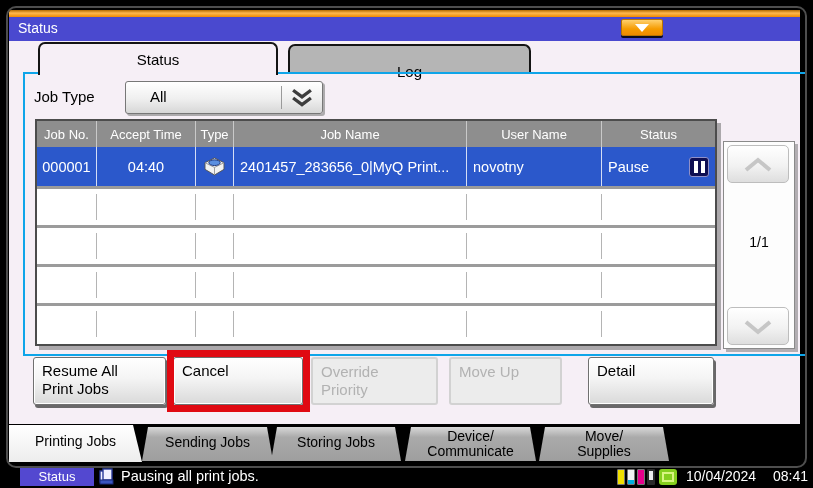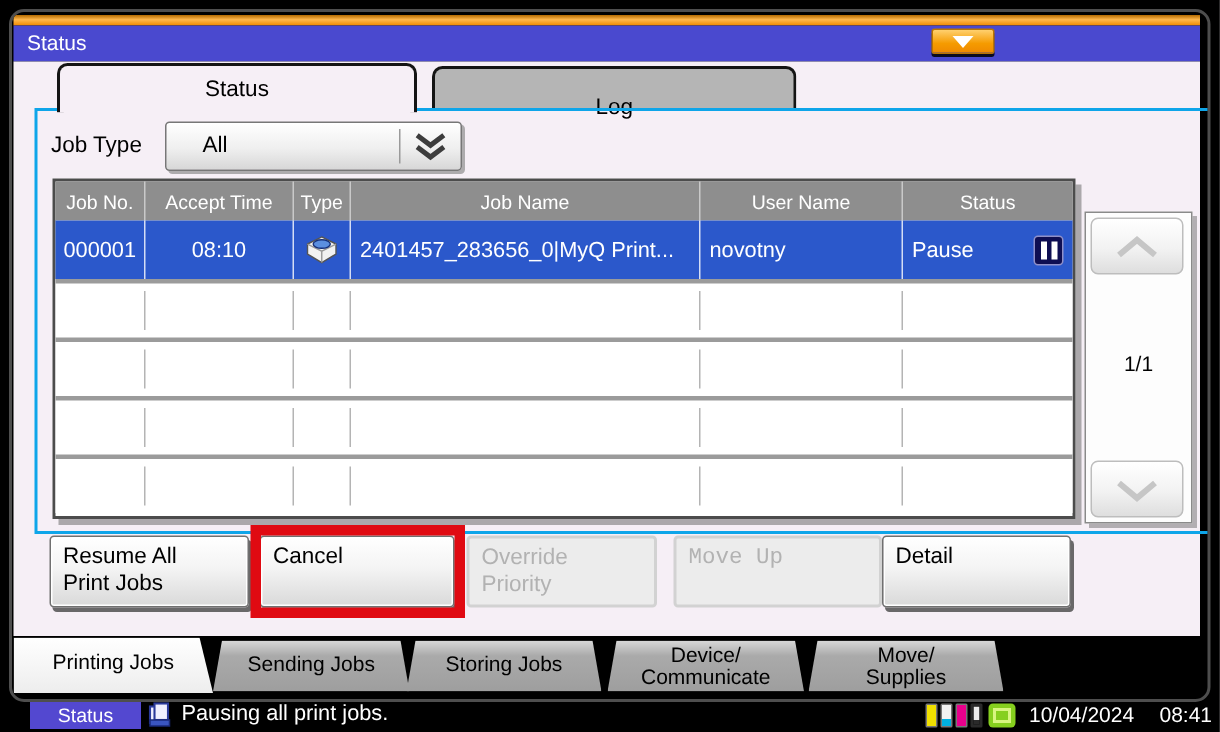--- a/index.html
+++ b/index.html
@@ -22,21 +22,21 @@
 
   
   .content{position:absolute;left:1px;top:33px;width:791px;height:383px;background:#f6eff6;}
   .tab-top{box-sizing:border-box;position:absolute;border:2px solid #141414;border-bottom:none;
            border-radius:7px 7px 0 0;text-align:center;font-size:15px;cursor:pointer;}
   .tab-status{left:29px;top:1px;width:240px;height:33px;background:#f6eff6;z-index:3;padding-top:7px;}
   .tab-log{left:279px;top:3px;width:243px;height:29px;background:#b5b5b5;z-index:1;padding-top:17px;}
 
   .panel{position:absolute;left:14px;top:31px;width:771px;height:280px;border:2px solid #0ea5e9;z-index:2;padding-left:32px;}
   .jobtype-label{position:absolute;left:9px;top:14px;font-size:15px;}
-  .dropdown{position:absolute;left:85px;top:7px;width:198px;height:33px;box-sizing:border-box;
+  .dropdown{position:absolute;left:100px;top:7px;width:198px;height:33px;box-sizing:border-box;
             background:linear-gradient(180deg,#ffffff,#efefef 55%,#d7d7d7);
             border:1px solid #777;border-radius:3px;box-shadow:2px 2px 0 rgba(125,125,125,.6);cursor:pointer;}
   .dropdown-value{position:absolute;left:24px;top:6px;font-size:15px;}
   .dropdown-divider{position:absolute;right:40px;top:4px;bottom:4px;width:1px;background:#9a9a9a;}
   .dropdown-chevrons{position:absolute;right:7px;top:6px;}
 
   
   .table{position:absolute;left:10px;top:45px;width:682px;height:227px;box-sizing:border-box;
          border:2px solid #4c4c4c;background:#fff;box-shadow:4px 4px 0 rgba(110,110,110,.55);}
   .thead{display:flex;height:26px;background:#8e8e8e;color:#fff;font-size:13px;}
@@ -69,21 +69,21 @@
 
   
   .abtn{position:absolute;top:316px;height:48px;box-sizing:border-box;font-size:15px;line-height:1.2;
         padding:4px 8px;text-align:left;border-radius:3px;}
   .abtn.enabled{background:linear-gradient(180deg,#ffffff,#f4f4f4 45%,#d9d9d9);border:1px solid #707070;
         box-shadow:2px 3px 0 rgba(70,70,70,.8), inset 0 0 0 1px #fff;cursor:pointer;}
   .abtn.disabled{background:#ececec;border:2px solid #d2d2d2;color:#b2b2b2;}
   .b-resume{left:24px;width:133px;}
   .b-cancel{left:164px;width:130px;}
   .b-priority{left:302px;width:127px;}
-  .b-moveup{left:440px;width:139px;font-family:Liberation Mono, monospace;}
+  .b-moveup{left:440px;width:113px;}
   .b-detail{left:579px;width:126px;}
   .red-hl{position:absolute;left:158px;top:309px;width:143px;height:62px;box-sizing:border-box;
           border:7px solid #e00a12;z-index:5;pointer-events:none;}
 
   
   .tabstrip{position:absolute;left:1px;top:416px;width:791px;height:38px;background:#000;}
   .btab{position:absolute;box-sizing:border-box;text-align:center;font-size:14px;cursor:pointer;}
   .btab.active{left:0;top:1px;width:133px;height:37px;padding-top:8px;
                background:linear-gradient(180deg,#ffffff,#ededed);
                clip-path:polygon(0 0,calc(100% - 9px) 0,100% 100%,0 100%);}
@@ -163,21 +163,21 @@
             <div class="th c1">Job No.</div>
             <div class="th c2">Accept Time</div>
             <div class="th c3">Type</div>
             <div class="th c4">Job Name</div>
             <div class="th c5">User Name</div>
             <div class="th c6">Status</div>
           </div>
 
           <div class="trow">
             <div class="td c1 ctr">000001</div>
-            <div class="td c2 ctr">08:10</div>
+            <div class="td c2 ctr">04:40</div>
             <div class="td c3 ctr">
               <span style="display:flex;">
                 <svg width="21" height="19" viewBox="0 0 22 20">
                   <path d="M11 1 L21 6 L21 13 L11 19 L1 13 L1 6 Z" fill="#f2f2f2" stroke="#555" stroke-width="1"></path>
                   <path d="M1 6 L11 11 L21 6" fill="none" stroke="#9a9a9a" stroke-width="1"></path>
                   <path d="M11 11 L11 19" fill="none" stroke="#9a9a9a" stroke-width="1"></path>
                   <ellipse cx="11" cy="6" rx="6" ry="3" fill="#5b8fe0" stroke="#16307a" stroke-width="1"></ellipse>
                 </svg>
               </span>
             </div>

